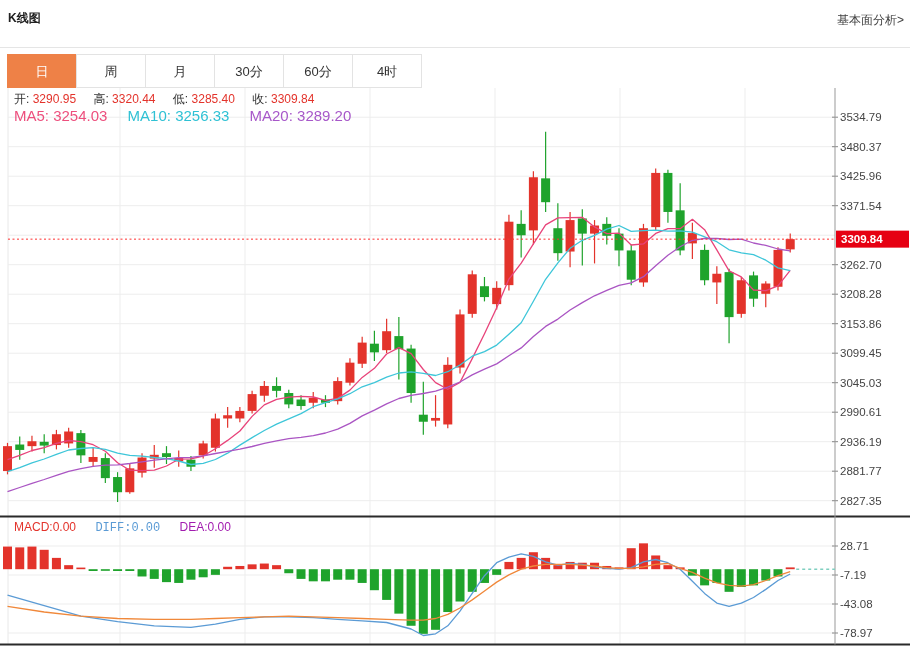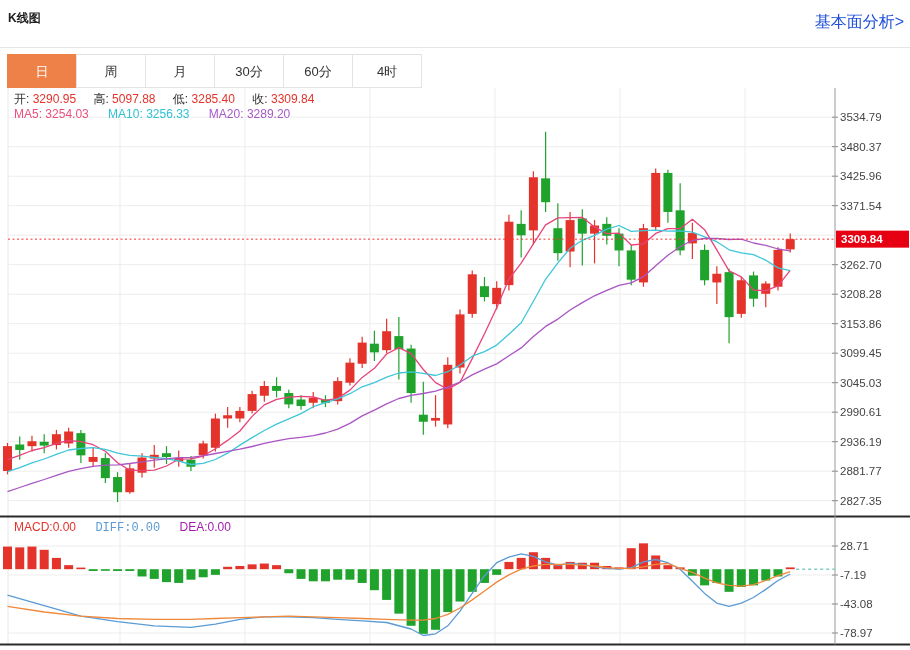--- a/index.html
+++ b/index.html
@@ -1,29 +1,29 @@
 <!DOCTYPE html>
 <html><head>
 <meta charset="utf-8">
 <style>
   html,body{margin:0;padding:0;background:#fff;}
   body{width:910px;height:650px;font-family:"Liberation Sans","DejaVu Sans",sans-serif;overflow:hidden;position:relative;}
   .hdr{height:47px;border-bottom:1px solid #e5e5e5;position:relative;}
   .hdr-title{position:absolute;left:8px;top:10px;font-size:12px;font-weight:bold;color:#222;}
-  .hdr-link{position:absolute;right:6px;top:12px;font-size:16px;color:#1d4ed8;text-decoration:none;cursor:pointer;}
+  .hdr-link{position:absolute;right:6px;top:12px;font-size:12px;color:#404040;text-decoration:none;cursor:pointer;}
   .tabs{margin:6px 0 0 8px;height:34px;display:flex;}
   .tab{width:70px;height:34px;line-height:34px;text-align:center;font-size:13px;color:#333;
        background:#fff;border:1px solid #e3e3e3;margin-left:-1px;box-sizing:border-box;cursor:pointer;}
   .tab.active{background:#ee8147;border-color:#ee8147;color:#fff;}
   .chartwrap{position:relative;width:910px;height:562px;}
   svg{position:absolute;left:0;top:0;}
   .ohlc-row{position:absolute;left:14px;top:3px;font-size:12px;white-space:nowrap;z-index:3;}
   .ohlc-row .lb{color:#333;}
   .ohlc-row .vl{color:#e3332b;margin-right:14px;}
-  .ma-row{position:absolute;left:14px;top:19px;font-size:12px;white-space:nowrap;z-index:3;}
+  .ma-row{position:absolute;left:14px;top:19px;font-size:15px;white-space:nowrap;z-index:3;}
   .ma5{color:#ed4f7d;margin-right:16px;}
   .ma10{color:#2fc1d4;margin-right:16px;}
   .ma20{color:#a758c9;}
   .macd-row{position:absolute;left:14px;top:432px;font-size:12px;white-space:nowrap;z-index:3;}
   .m-macd{color:#e3332b;margin-right:16px;}
   .m-diff{color:#5b9bd5;margin-right:16px;font-family:Liberation Mono, monospace;}
   .m-dea{color:#a21caf;}
 </style>
 </head>
 <body>
@@ -310,21 +310,21 @@
       <rect x="785.72" y="567.4000000000001" width="9" height="1.8" fill="#e3332b"></rect>
       <polyline points="7.5,595.1 44.2,605.6 80.9,616.1 117.6,621.7 154.3,625.8 191.0,627.4 215.4,624.1 239.9,619.3 264.3,616.9 288.8,616.9 313.3,617.7 337.7,619.3 362.2,620.9 386.6,622.5 411.1,629.0 423.3,635.5 435.6,633.8 447.8,625.8 460.0,611.2 472.2,593.4 484.5,575.7 496.7,562.7 508.9,557.1 521.2,553.8 533.4,556.3 545.6,561.9 557.9,565.2 570.1,563.5 582.3,564.4 594.5,566.8 606.8,568.4 619.0,569.2 631.2,567.6 643.5,561.9 655.7,559.5 667.9,562.7 680.1,569.2 692.4,581.3 704.6,593.4 716.8,603.1 729.1,606.4 741.3,603.1 753.5,597.5 765.8,589.4 778.0,580.5 790.2,574.0" fill="none" stroke="#5b9bd5" stroke-width="1.3" stroke-linejoin="round"></polyline>
       <polyline points="7.5,606.4 44.2,612.0 80.9,616.1 117.6,618.5 154.3,619.3 191.0,619.3 215.4,618.5 239.9,617.7 264.3,616.9 288.8,616.1 313.3,616.9 337.7,617.7 362.2,618.5 386.6,619.3 411.1,620.1 423.3,620.1 435.6,618.5 447.8,614.4 460.0,608.0 472.2,599.9 484.5,591.0 496.7,582.1 508.9,574.9 521.2,569.2 533.4,566.0 545.6,564.4 557.9,564.4 570.1,564.4 582.3,565.2 594.5,566.0 606.8,567.6 619.0,568.4 631.2,568.4 643.5,566.8 655.7,564.4 667.9,563.5 680.1,568.4 692.4,572.4 704.6,578.1 716.8,582.9 729.1,585.4 741.3,586.2 753.5,584.6 765.8,580.5 778.0,575.7 790.2,571.6" fill="none" stroke="#f0883a" stroke-width="1.3" stroke-linejoin="round"></polyline>
       <line x1="796.22" y1="569.2" x2="835" y2="569.2" stroke="#7fcfc0" stroke-width="1.4" stroke-dasharray="3,3"></line>
     </svg>
 
   <div class="ohlc-row">
     <span class="lb">开:</span>
     <span class="vl">3290.95</span>
     <span class="lb">高:</span>
-    <span class="vl">5097.88</span>
+    <span class="vl">3320.44</span>
     <span class="lb">低:</span>
     <span class="vl">3285.40</span>
     <span class="lb">收:</span>
     <span class="vl">3309.84</span>
   </div>
   <div class="ma-row">
     <span class="ma5"><span>MA5:</span> <span>3254.03</span></span>
     <span class="ma10"><span>MA10:</span> <span>3256.33</span></span>
     <span class="ma20"><span>MA20:</span> <span>3289.20</span></span>
   </div>

